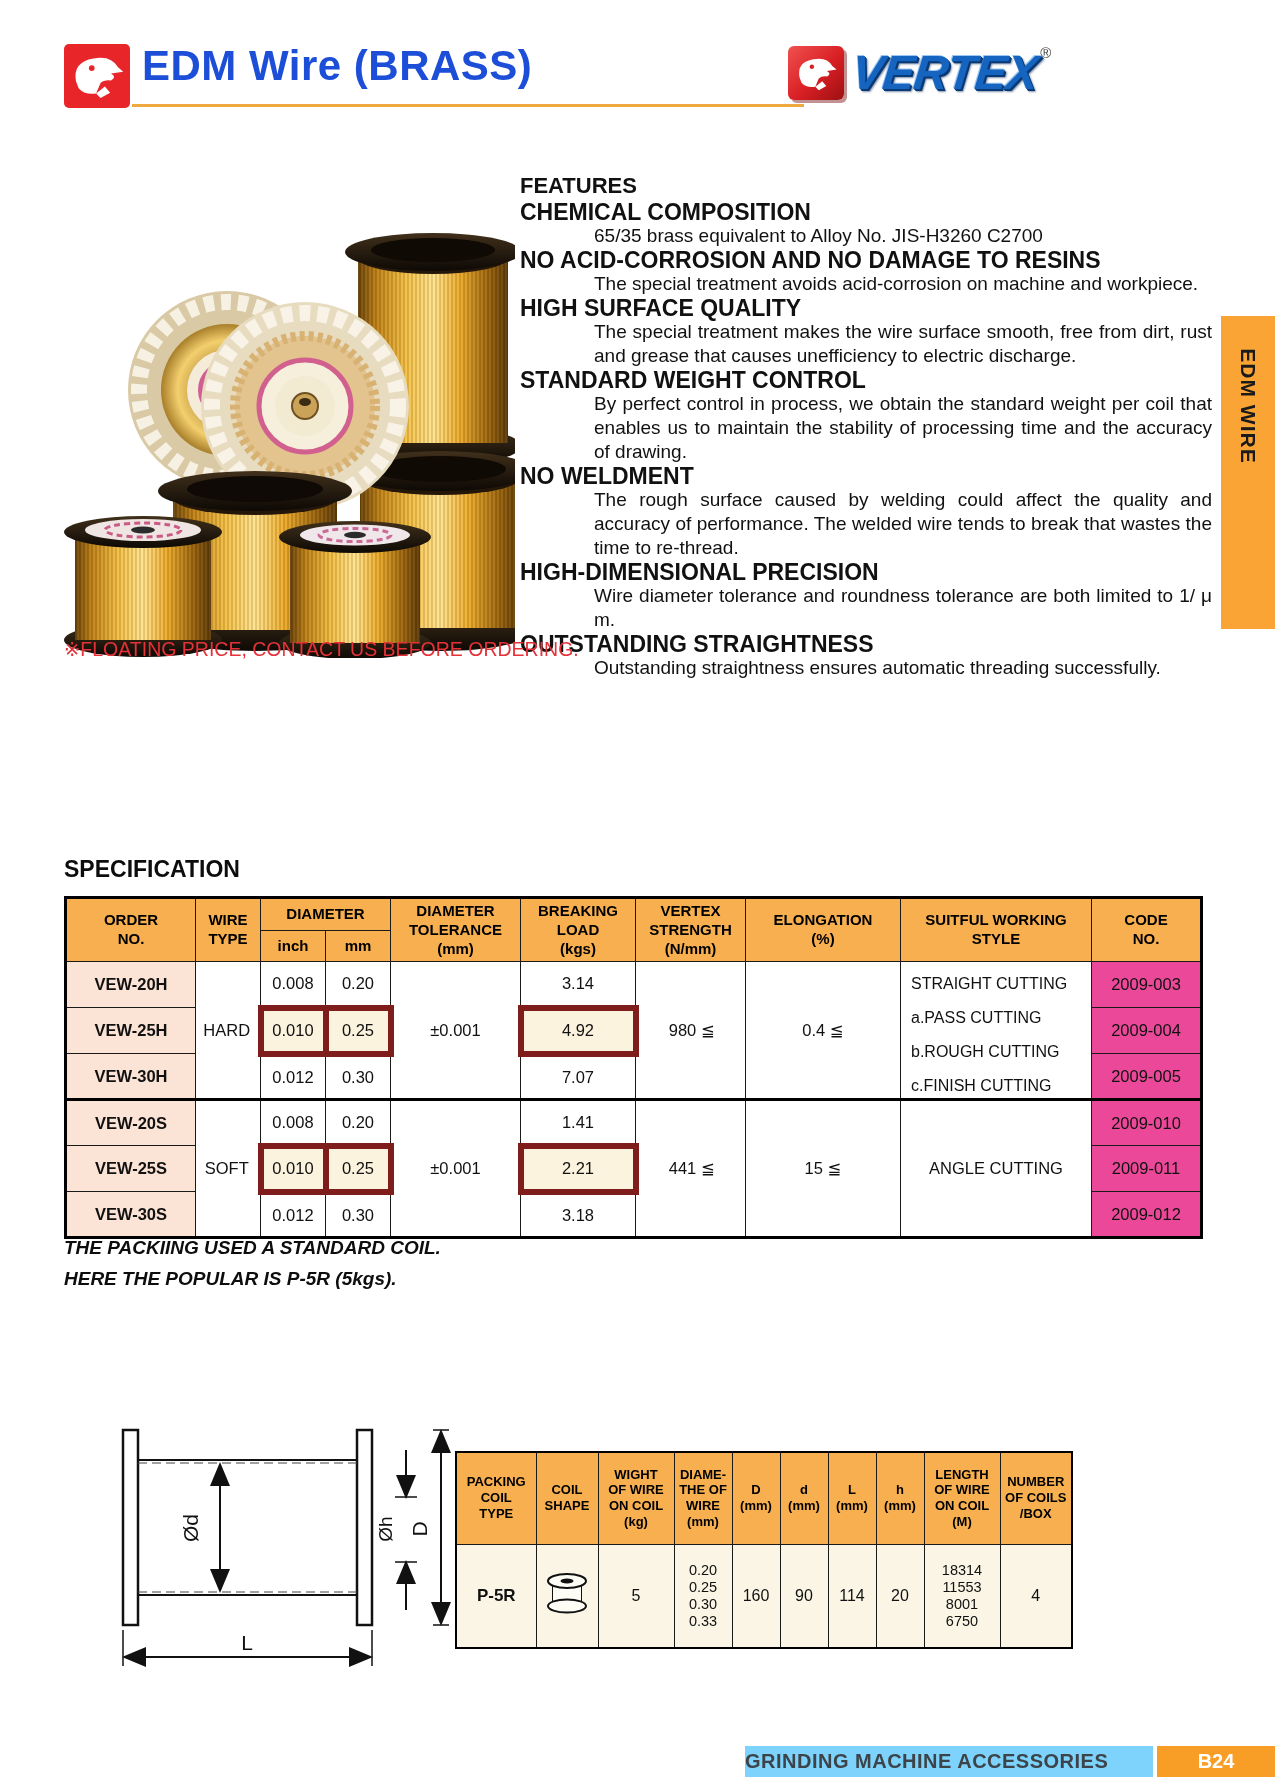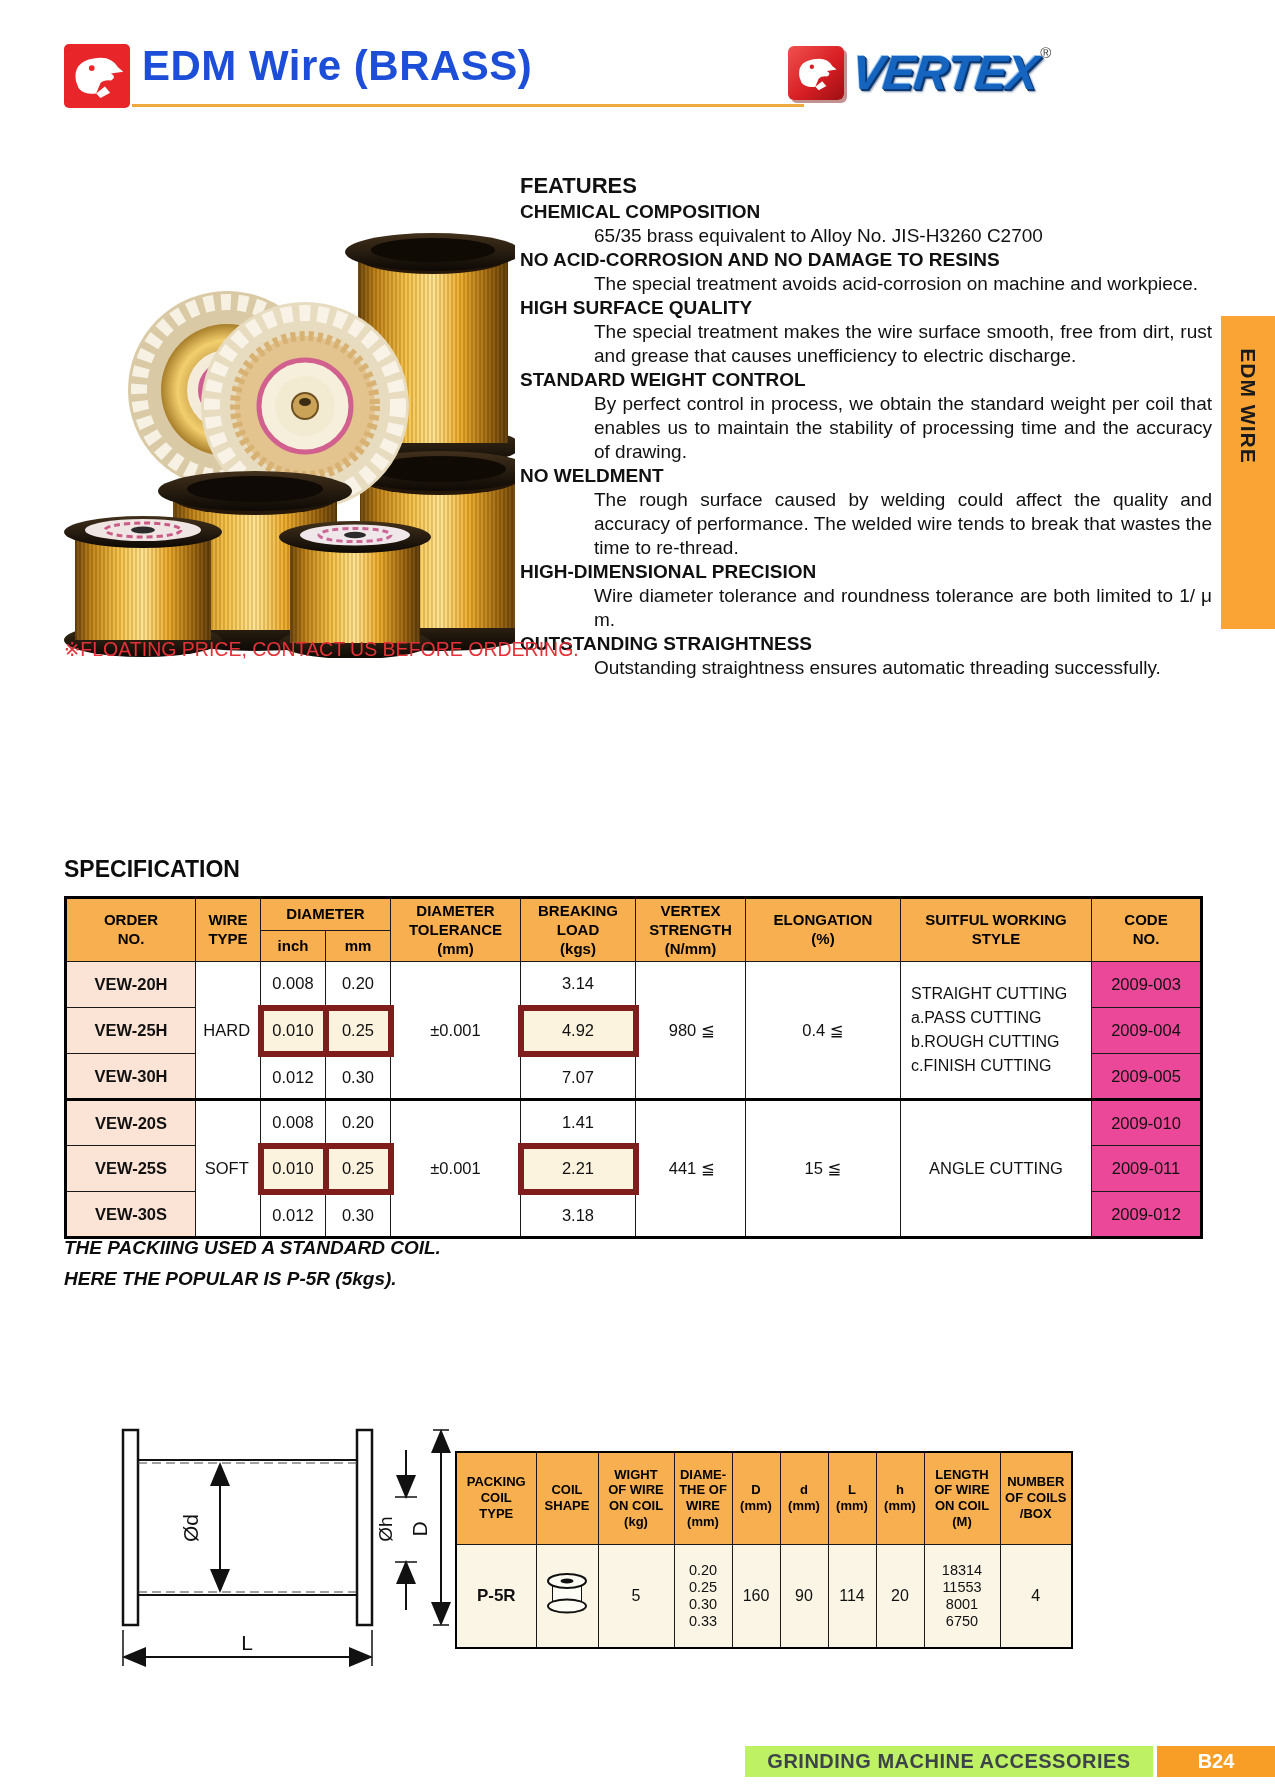--- a/index.html
+++ b/index.html
@@ -19,53 +19,53 @@
   
   .side-tab { position:absolute; left:1221px; top:316px; width:54px; height:313px; background:#F9A435; display:flex; align-items:flex-start; justify-content:center; }
   .side-tab span { display:block; transform:rotate(90deg); transform-origin:center; font-size:21px; font-weight:bold; color:#1a1a1a; letter-spacing:1px; white-space:nowrap; margin-top:78px; }
 
   
   .hero { position:absolute; left:55px; top:178px; }
 
   
   .features { position:absolute; left:520px; top:172px; width:692px; color:#111; }
   .features h2 { font-size:22px; font-weight:bold; line-height:28px; }
-  .feat-title { font-size:19px; font-weight:bold; line-height:24px; }
+  .feat-title { font-size:23px; font-weight:bold; line-height:24px; }
   .feat-body { font-size:19px; line-height:24px; padding-left:74px; text-align:justify; }
 
   
   .notice { position:absolute; left:64px; top:638px; font-size:19.5px; color:#E53238; white-space:nowrap; }
 
   
   .spec-heading { position:absolute; left:64px; top:856px; font-size:23px; font-weight:bold; color:#0d0d0d; }
   table.spec { position:absolute; left:64px; top:896px; width:1136px; border-collapse:collapse; table-layout:fixed; border:3px solid #000; }
   table.spec th, table.spec td { border:1.5px solid #1a1a1a; text-align:center; vertical-align:middle; }
   table.spec thead th { background:#F7AF4F; font-size:15px; font-weight:bold; line-height:1.25; padding:3px 1px; color:#000; }
   table.spec tbody tr { height:46px; }
   table.spec tbody td { font-size:16.5px; color:#111; background:#fff; }
   table.spec td.order { background:#FBE3D5; font-weight:bold; }
   table.spec td.code  { background:#ec4899; }
   table.spec td.hl    { background:#FCF3DE; border:6px solid #7f1d1d; }
   table.spec td.style-cell { text-align:left; padding-left:10px; }
-  table.spec td.style-cell div { font-size:16px; line-height:24px; }
+  table.spec td.style-cell div { font-size:16px; line-height:24px;margin-top:10px; }
   table.spec tr.group-start td { border-top:3px solid #000; }
 
   
   .pack-note { position:absolute; left:64px; top:1232px; font-size:19px; font-weight:bold; color:#0d0d0d; line-height:31px;font-style:italic; }
   .diagram { position:absolute; left:95px; top:1412px; }
   table.pack { position:absolute; left:455px; top:1426px; width:616px; border-collapse:collapse; table-layout:fixed; border:2.5px solid #000;margin-top:25px; }
   table.pack th, table.pack td { border:1.5px solid #1a1a1a; text-align:center; vertical-align:middle; }
   table.pack thead th { background:#F7AF4F; font-size:13px; font-weight:bold; line-height:1.22; padding:3px 1px; color:#000; height:92px; }
   table.pack tbody tr { height:104px; }
   table.pack tbody td { background:#FAF5E5; font-size:16px; color:#111; }
   table.pack td.ptype { font-weight:bold; font-size:17px; }
   table.pack td .stack div { font-size:14.5px; line-height:17px; }
 
   
-  .footer-bar { position:absolute; left:745px; top:1746px; width:408px; height:31px; background:#bef264; display:flex; align-items:center; justify-content:center; }
+  .footer-bar { position:absolute; left:745px; top:1746px; width:408px; height:31px; background:#7dd3fc; display:flex; align-items:center; }
   .footer-bar span { font-size:20px; font-weight:bold; color:#3d4449; letter-spacing:0.5px; }
   .footer-box { position:absolute; left:1157px; top:1746px; width:118px; height:31px; background:#F89E27; display:flex; align-items:center; justify-content:center; }
   .footer-box span { font-size:20px; font-weight:bold; color:#ffffff; }
 </style>
 </head>
 <body>
 
 <div class="page">
 
   <div class="logo-box">

